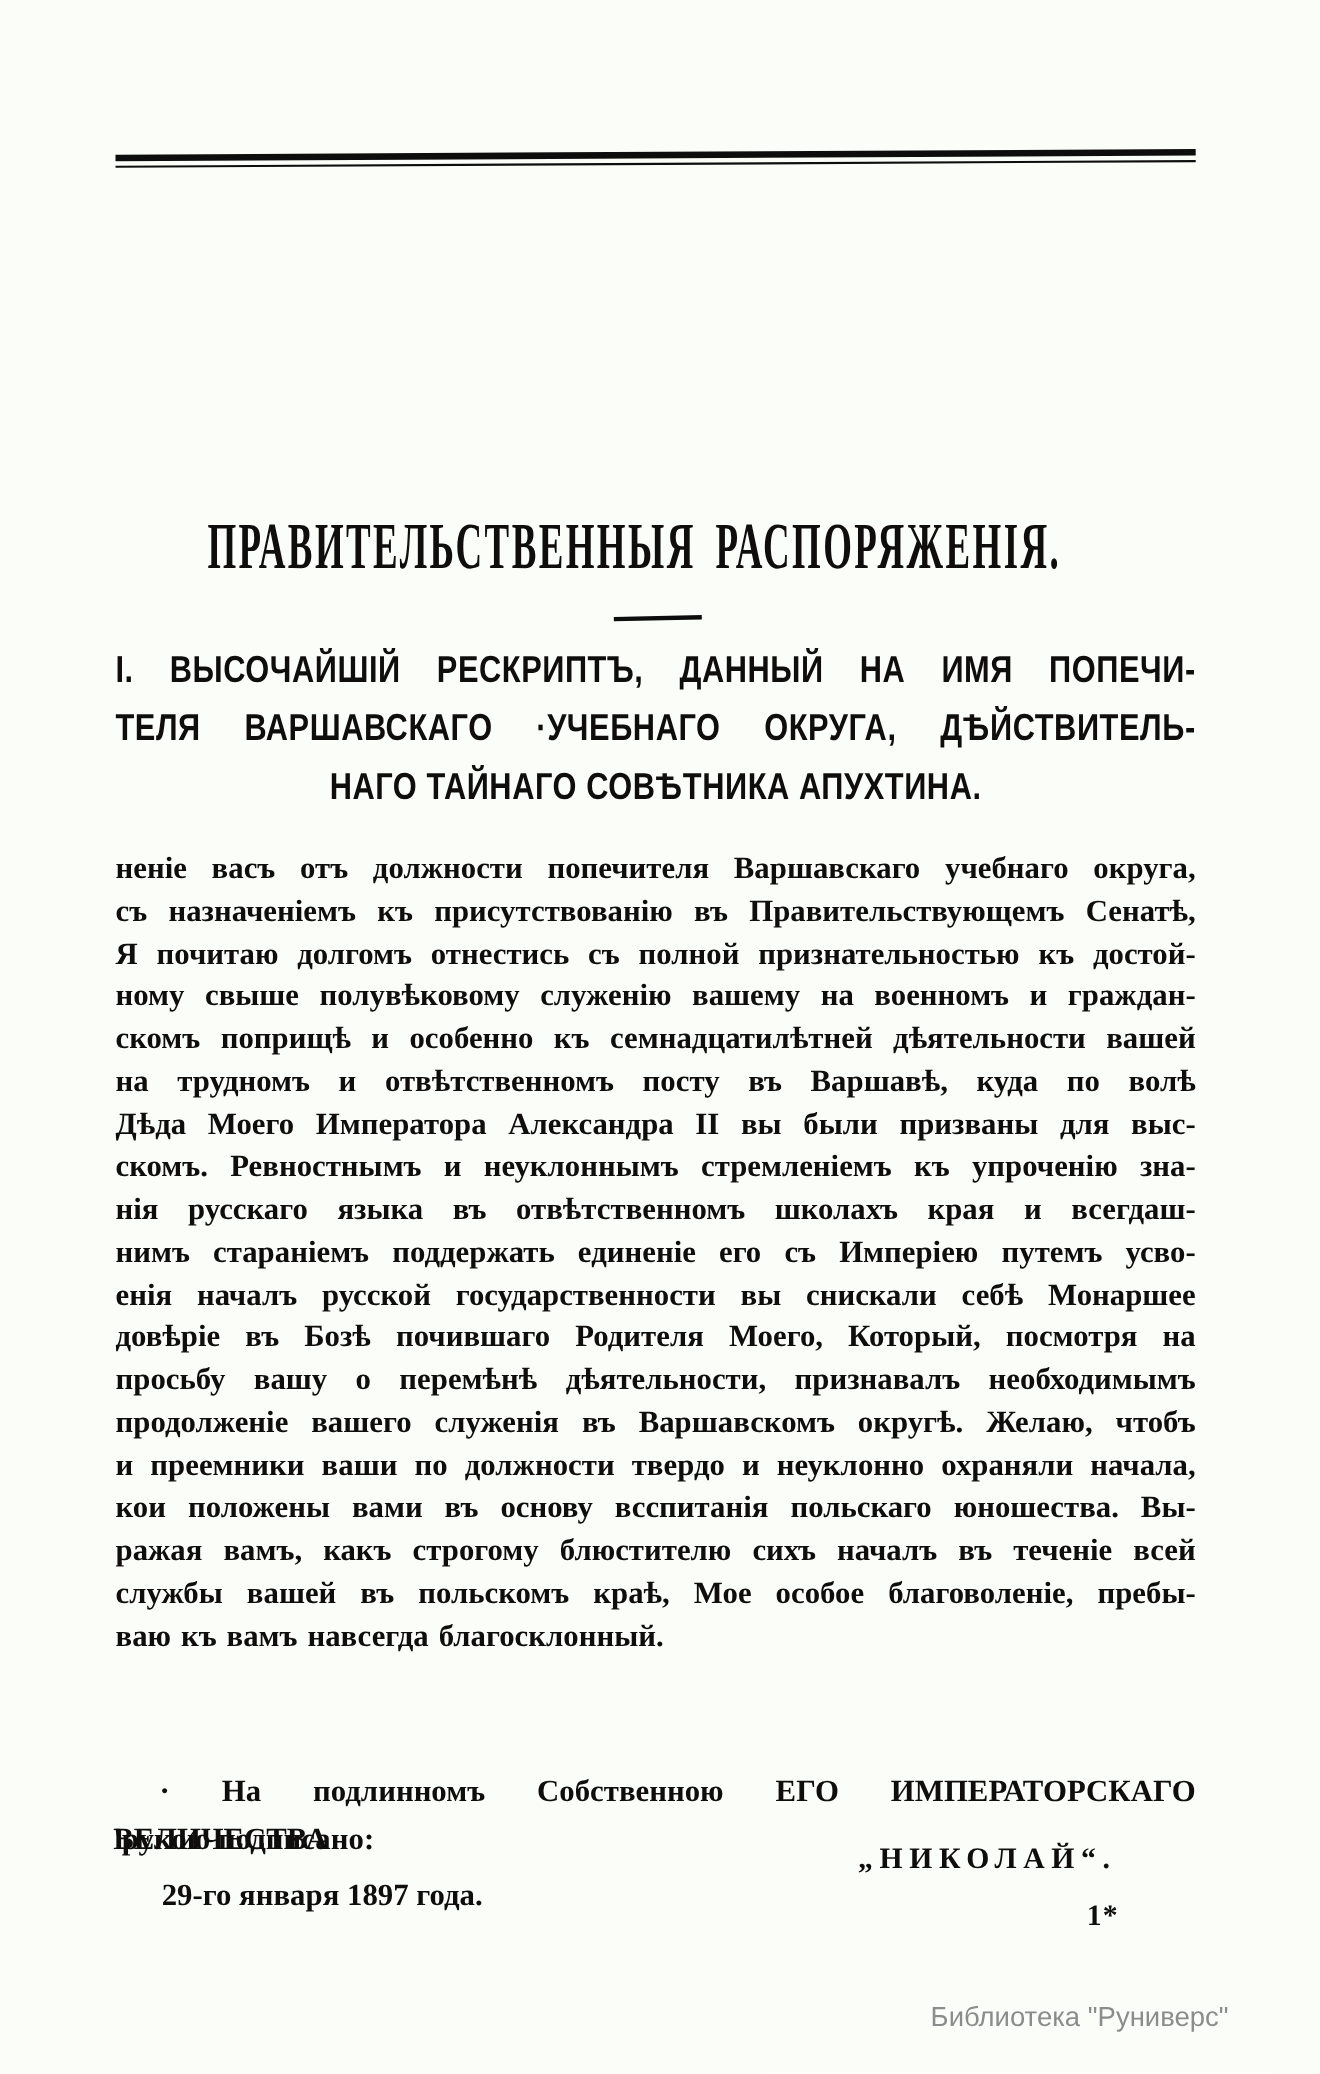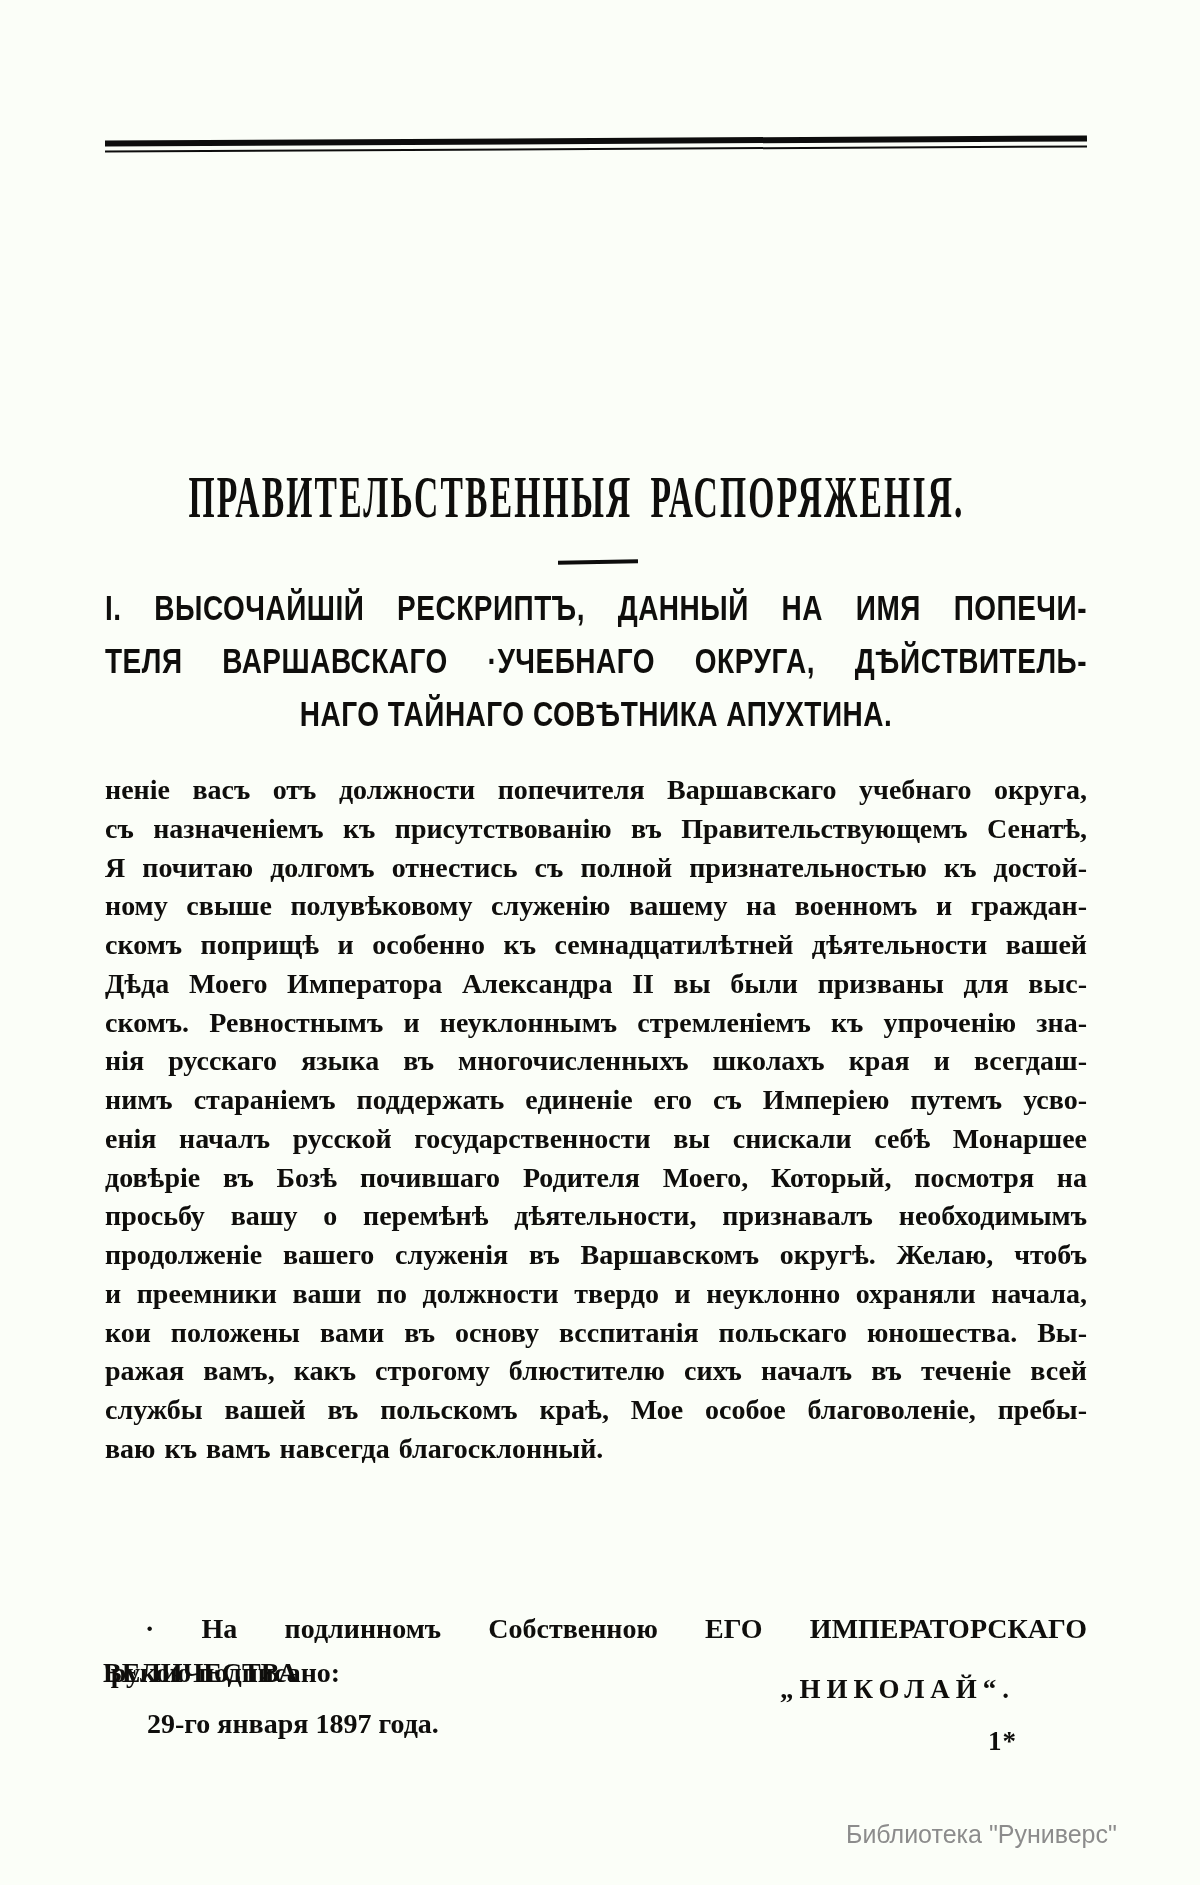--- a/index.html
+++ b/index.html
@@ -170,23 +170,24 @@
     <div class="hline just">ТЕЛЯ ВАРШАВСКАГО ·УЧЕБНАГО ОКРУГА, ДѢЙСТВИТЕЛЬ-</div>
     <div class="hline center">НАГО ТАЙНАГО СОВѢТНИКА АПУХТИНА.</div>
   </div>
 
   <div class="body-block">
     <div class="bline just">неніе васъ отъ должности попечителя Варшавскаго учебнаго округа,</div>
     <div class="bline just">съ назначеніемъ къ присутствованію въ Правительствующемъ Сенатѣ,</div>
     <div class="bline just">Я почитаю долгомъ отнестись съ полной признательностью къ достой-</div>
     <div class="bline just">ному свыше полувѣковому служенію вашему на военномъ и граждан-</div>
     <div class="bline just">скомъ поприщѣ и особенно къ семнадцатилѣтней дѣятельности вашей</div>
+    <div class="bline just">на трудномъ и отвѣтственномъ посту въ Варшавѣ, куда по волѣ</div>
     <div class="bline just">Дѣда Моего Императора Александра II вы были призваны для выс-</div>
     <div class="bline just">скомъ. Ревностнымъ и неуклоннымъ стремленіемъ къ упроченію зна-</div>
-    <div class="bline just">нія русскаго языка въ многочисленныхъ школахъ края и всегдаш-</div>
+    <div class="bline just">нія русскаго языка въ отвѣтственномъ школахъ края и всегдаш-</div>
     <div class="bline just">нимъ стараніемъ поддержать единеніе его съ Имперіею путемъ усво-</div>
     <div class="bline just">енія началъ русской государственности вы снискали себѣ Монаршее</div>
     <div class="bline just">довѣріе въ Бозѣ почившаго Родителя Моего, Который, посмотря на</div>
     <div class="bline just">просьбу вашу о перемѣнѣ дѣятельности, признавалъ необходимымъ</div>
     <div class="bline just">продолженіе вашего служенія въ Варшавскомъ округѣ. Желаю, чтобъ</div>
     <div class="bline just">и преемники ваши по должности твердо и неуклонно охраняли начала,</div>
     <div class="bline just">кои положены вами въ основу всспитанія польскаго юношества. Вы-</div>
     <div class="bline just">ражая вамъ, какъ строгому блюстителю сихъ началъ въ теченіе всей</div>
     <div class="bline just">службы вашей въ польскомъ краѣ, Мое особое благоволеніе, пребы-</div>
     <div class="bline left">ваю къ вамъ навсегда благосклонный.</div>

